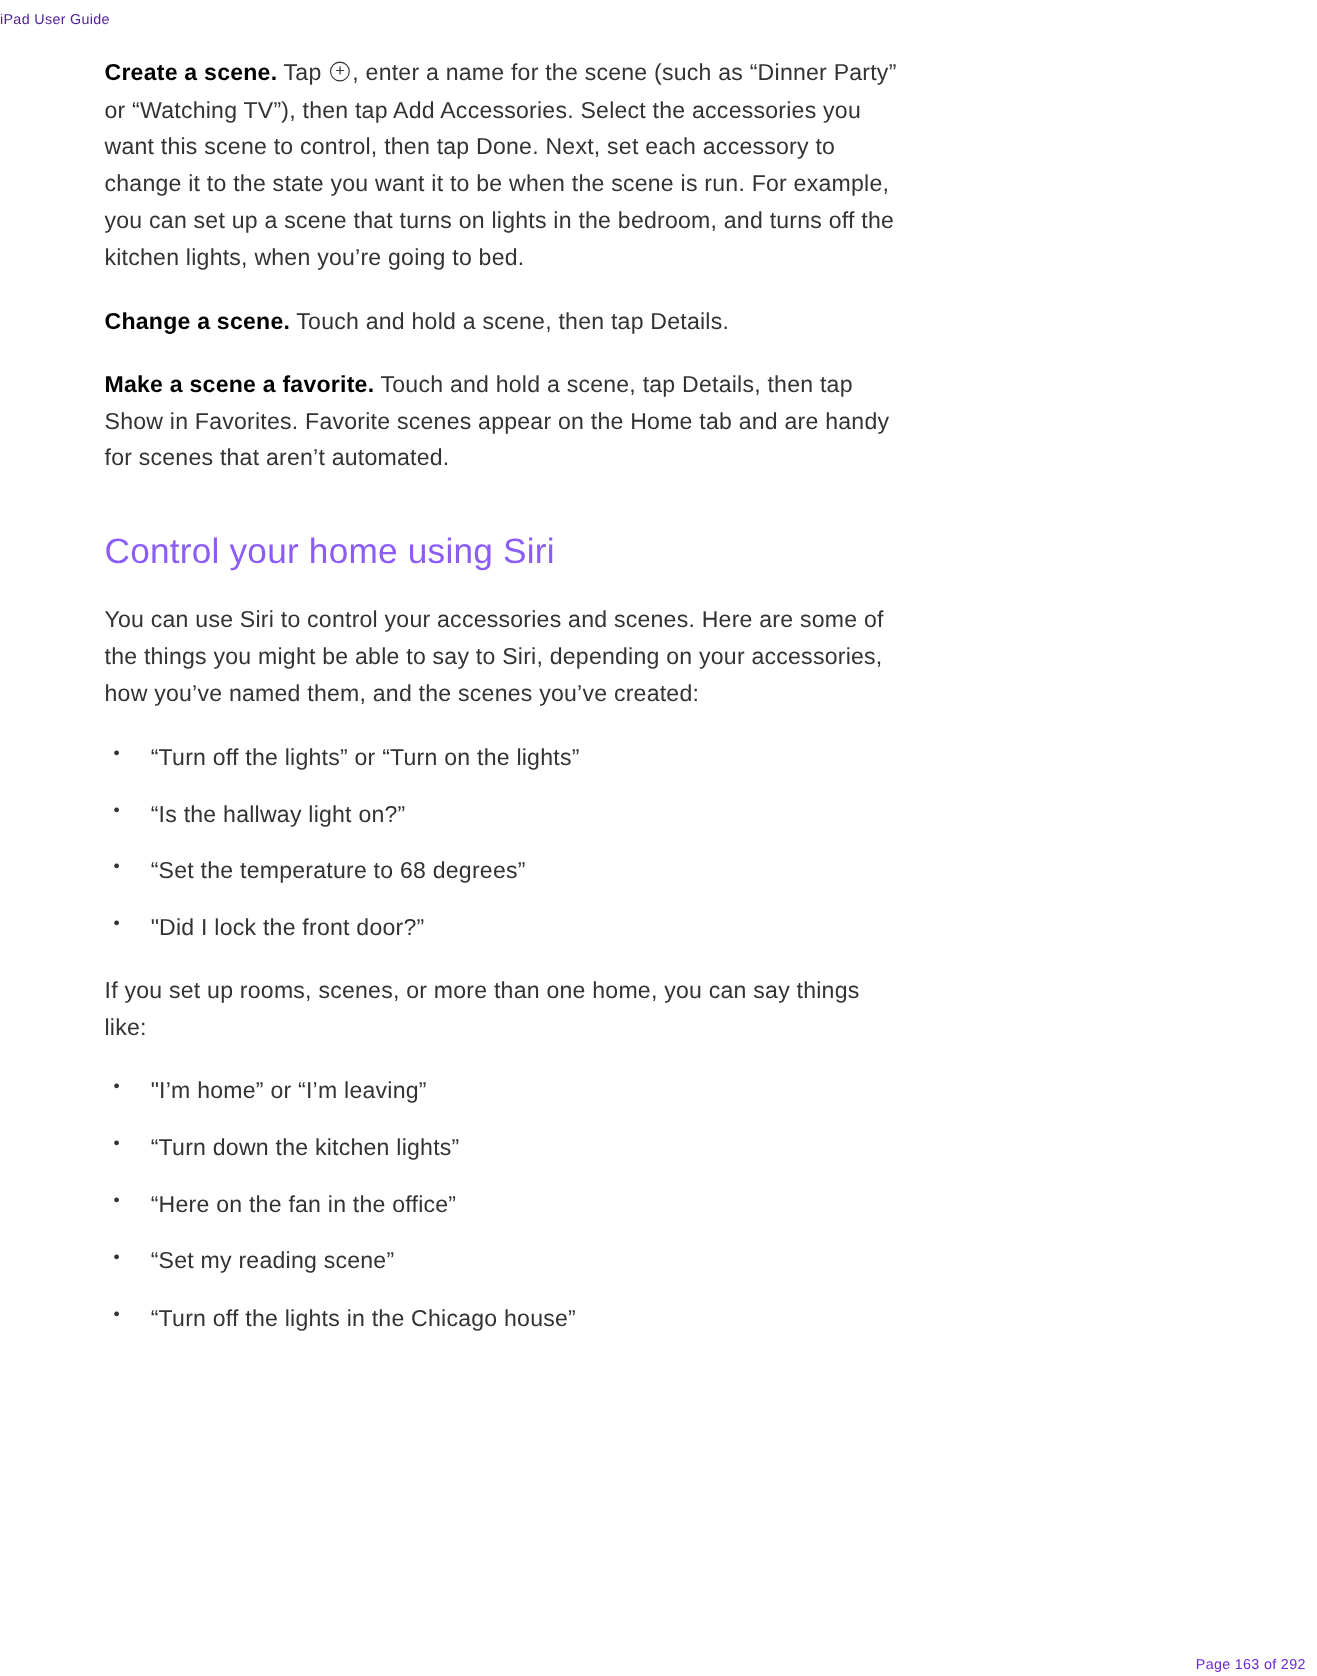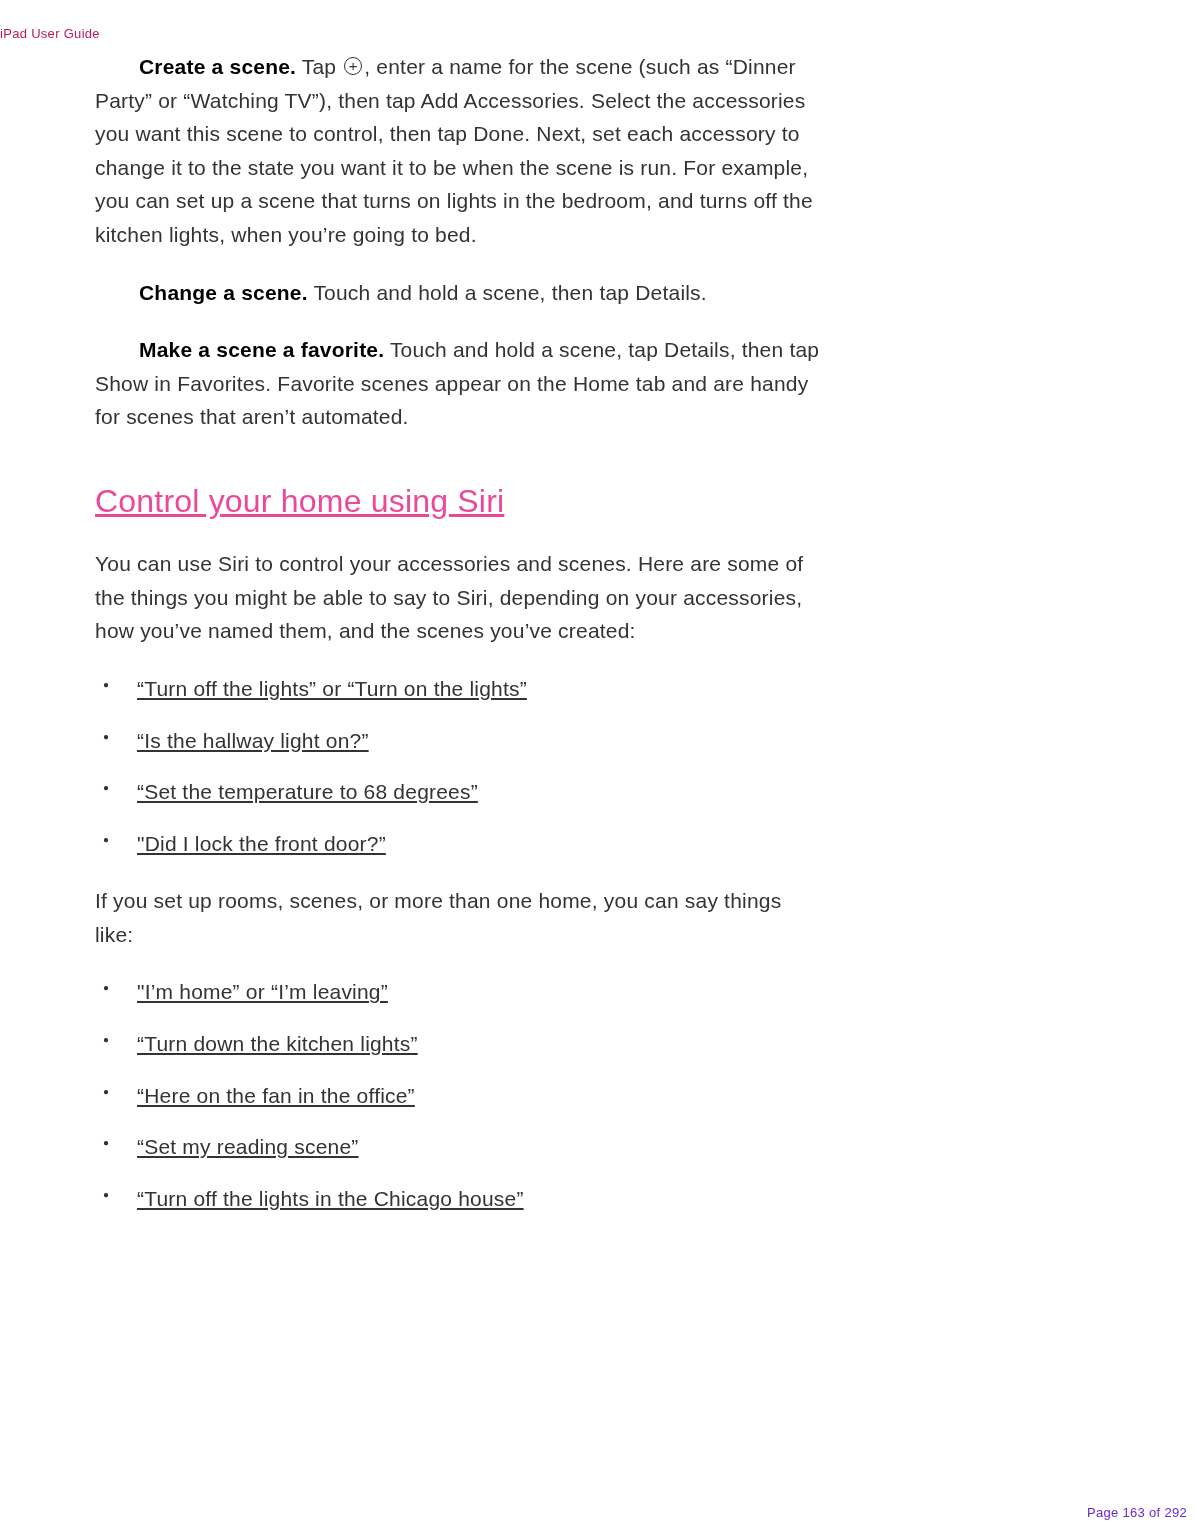--- a/index.html
+++ b/index.html
@@ -12,54 +12,51 @@
       background: #ffffff;
       color: #333333;
       width: 1197px;
       height: 1524px;
       position: relative;
       font-size: 21px;
       line-height: 1.6;
     }
     .header {
       position: absolute;
-      top: 24px;
+      top: 8px;
       left: 0;
       font-size: 13px;
-      color: #be185d;
+      color: #4c1d95;
       letter-spacing: 0.3px;
     }
     .content {
       padding: 50px 95px 0 95px;
       max-width: 920px;
     }
     .paragraph {
       margin-bottom: 24px;
       color: #333333;
       letter-spacing: 0.2px;
     }
     .bold-lead {
       font-weight: 700;
       color: #000000;
-      margin-left: 44px;
     }
     .heading {
       font-size: 32px;
       font-weight: 400;
-      color: #ec4899;
+      color: #8b5cf6;
       margin-top: 42px;
       margin-bottom: 20px;
       letter-spacing: 0.2px;
-      text-decoration: underline;
     }
     ul {
       list-style: none;
       padding-left: 0;
       margin-bottom: 24px;
-      text-decoration: underline;
     }
     li {
       position: relative;
       padding-left: 42px;
       margin-bottom: 18px;
       color: #333333;
       letter-spacing: 0.2px;
     }
     li::before {
       content: "●";

